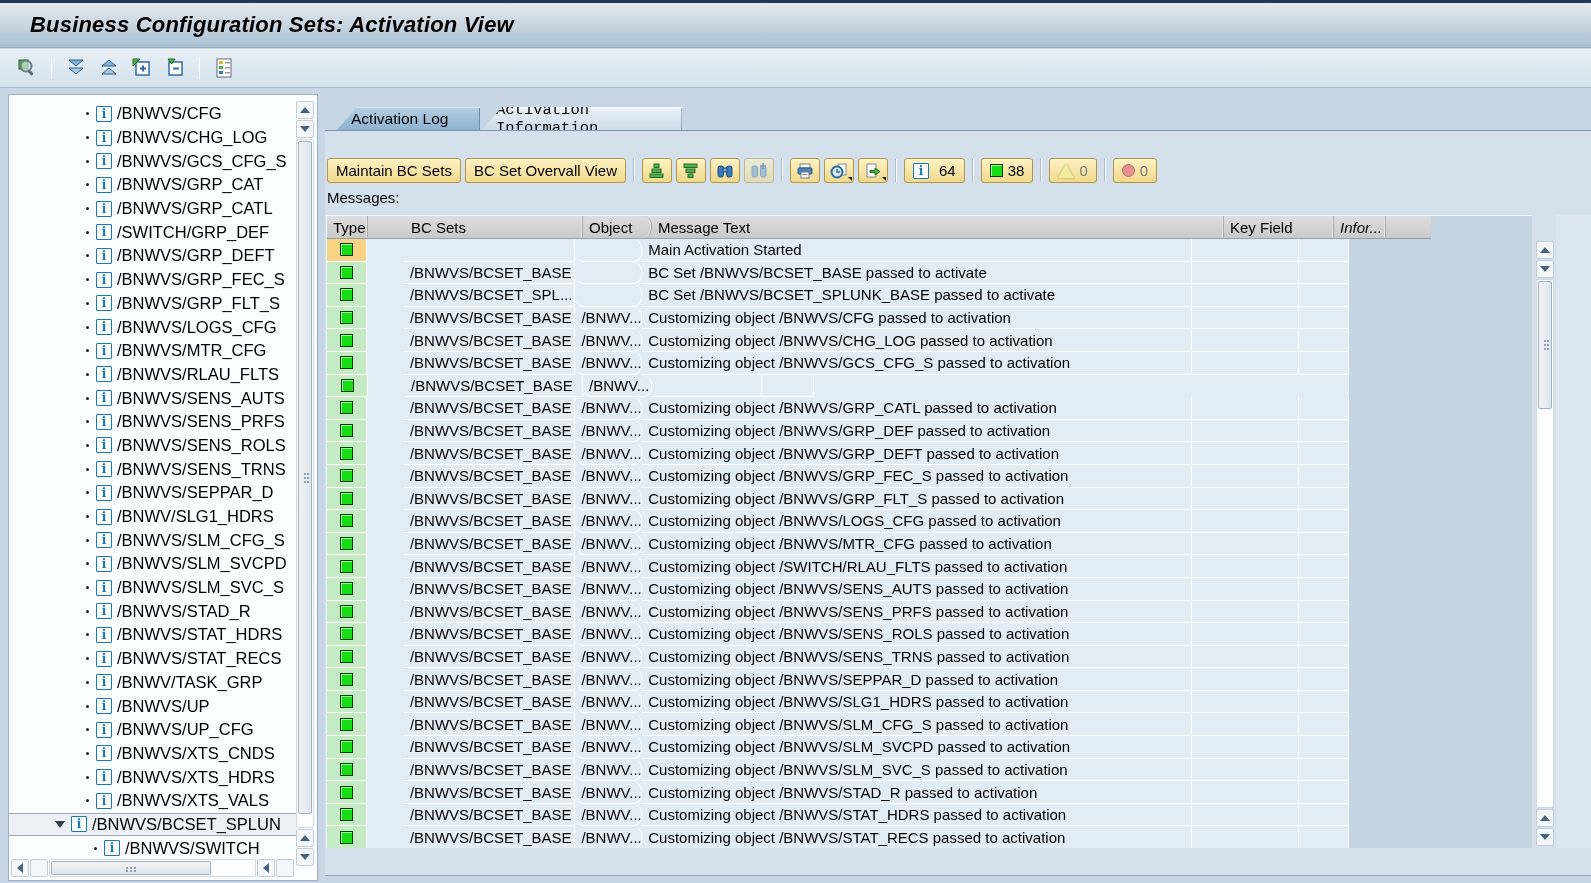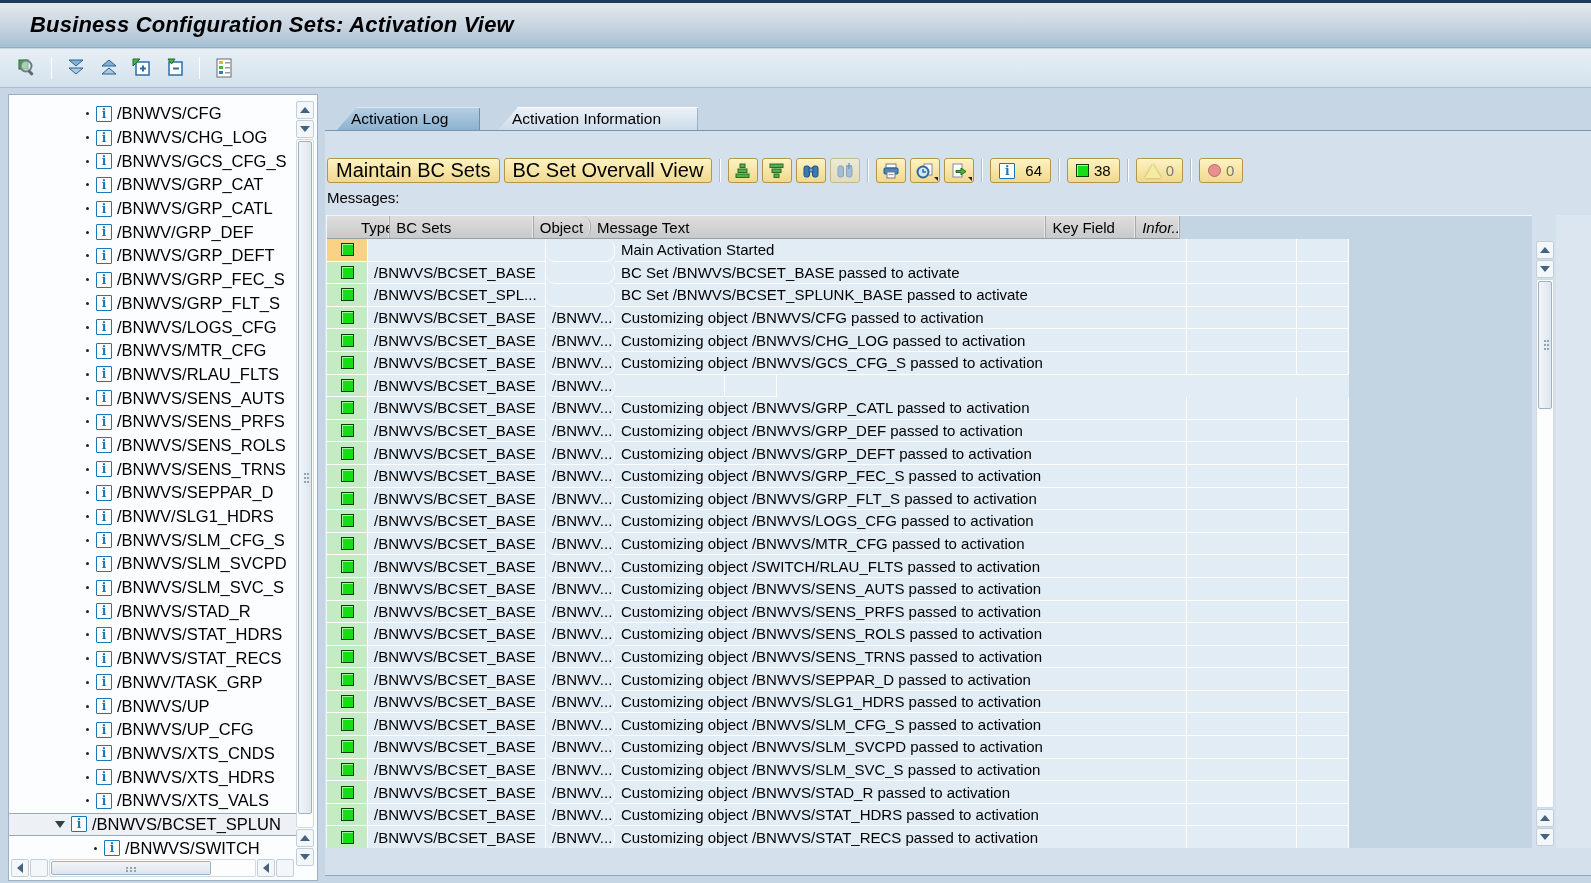--- a/index.html
+++ b/index.html
@@ -53,51 +53,51 @@
   .tree-hscroll .sb-btn { margin-right:1px; margin-bottom:0; }
   .sb-track-h { height:18px; background:#fdfdfd; border:1px solid #cfdae3; border-radius:2px; flex:1; position:relative; margin-right:1px; }
   .sb-thumb-h { position:absolute; top:1px; bottom:1px; background:linear-gradient(180deg,#f2f5f8,#dde5ec); border:1px solid #9fb2c2; border-radius:2px; cursor:grab; }
 
   
   .right { position:absolute; left:325px; top:94px; width:1266px; height:789px; }
   .tabstrip { position:absolute; left:0; top:13px; width:1266px; height:23px; }
   .tab { position:absolute; top:0; height:23px; display:flex; align-items:center; justify-content:flex-start;
     font-size:15.5px; cursor:pointer; clip-path:polygon(20px 0, 100% 0, 100% 100%, 0 100%); padding-left:14px; }
   .tab-active { left:12px; width:143px; background:linear-gradient(180deg,#b7cfe3,#8db2d0); box-shadow:inset 0 1px 0 #d9e7f1, inset -1px 0 0 #6d8fa9; }
-  .tab-inactive { left:173px; width:200px; background:linear-gradient(180deg,#ecf2f8,#ccdcea); box-shadow:inset 0 1px 0 #fff, inset -1px 0 0 #9ab3c7; }
+  .tab-inactive { left:157px; width:200px; background:linear-gradient(180deg,#ecf2f8,#ccdcea); box-shadow:inset 0 1px 0 #fff, inset -1px 0 0 #9ab3c7;font-family:Liberation Mono, monospace; }
   .tabline { position:absolute; left:0; top:36px; width:1266px; height:1px; background:#7796ae; }
   .tab-content { position:absolute; left:0; top:37px; width:1266px; height:745px; background:#d4e1ed; border-bottom:1px solid #8fa8bc; }
 
   
   .alv-toolbar { position:absolute; left:2px; top:25px; height:29px; display:flex; align-items:center; gap:4px; }
   .btn { height:25px; background:linear-gradient(180deg,#fdf2c1,#f1d98d); border:1px solid #b1964a; border-radius:3px;
-    font-size:20px; padding:0 8px; display:flex; align-items:center; cursor:pointer; box-shadow:inset 0 1px 0 #fff8dd; }
+    font-size:15px; padding:0 8px; display:flex; align-items:center; cursor:pointer; box-shadow:inset 0 1px 0 #fff8dd; }
   .ibtn { width:30px; position:relative; justify-content:center; padding:0; }
   .ibtn.disabled { opacity:.55; cursor:default; }
   .dd { position:absolute; right:1px; bottom:1px; width:0; height:0; border-left:4px solid transparent; border-top:4px solid #222; }
   .badge { gap:5px; font-size:15px; padding:0 8px; }
   .badge .cnt { font-size:15px; }
   .badge.dim { color:#77797c; }
   .led { width:13px; height:13px; background:#16dd16; border:1px solid #0b3d0b; box-shadow:inset 1px 1px 0 #9dfb9d; flex:none; }
   .tri-warn { width:0; height:0; border-left:8px solid transparent; border-right:8px solid transparent; border-bottom:14px solid #f3eda2; filter:drop-shadow(0 0 1px #a99e55); }
   .dot-err { width:13px; height:13px; border-radius:50%; background:#e79090; border:1px solid #b96a6a; }
   .sep2 { width:2px; height:23px; border-left:1px solid #aabfcf; border-right:1px solid #fff; margin:0 3px; }
 
   .messages-label { position:absolute; left:2px; top:58px; font-size:15px; }
 
   
   .grid { position:absolute; left:1px; top:84px; width:1206px; height:633px; background:#c3d4e3;
     border-top:1px solid #f2f6f9; border-left:1px solid #f2f6f9; overflow:hidden; }
-  .grid-header { display:flex; height:23px; width:853px; background:linear-gradient(180deg,#dedede,#c9c9c9); border-bottom:1px solid #98a0a6;padding-left:28px; }
+  .grid-header { display:flex; height:23px; width:1104px; background:linear-gradient(180deg,#dedede,#c9c9c9); border-bottom:1px solid #98a0a6; }
   .h { font-size:15px; display:flex; align-items:center; padding:0 6px; border-right:1px solid #a8a8a8; box-shadow:inset -1px 0 0 #e8e8e8; cursor:pointer; white-space:nowrap; overflow:hidden; }
   .grid-body { width:1022px; }
   .grid-row { display:flex; height:22.6px; background:#e2ecf5; cursor:pointer; }
   .c { border-right:1px solid #fff; border-bottom:1px solid #fff; font-size:15px; display:flex; align-items:center; padding:0 6px; white-space:nowrap; overflow:hidden; }
   .w-type { width:41px; justify-content:center; }
-  .w-bc   { width:178px; }
+  .w-bc   { width:178px;margin-left:37px; }
   .w-obj  { width:69px;border-radius:9px; }
   .w-msg  { width:572px; }
   .w-key  { width:110px; }
   .w-inf  { width:52px;font-style:italic; }
   .c.w-type { background:#c5ebc5; }
   .grid-row.selected .c.w-type { background:#f8d385; }
 
   .grid-vscroll { position:absolute; left:1211px; top:110px; width:19px; height:606px; display:flex; flex-direction:column; }
 
   .margin-right { position:absolute; left:1231px; top:84px; width:35px; height:633px; background:#dbe6f0; }
@@ -189,21 +189,21 @@
       <div class="tree-item level-2 kind-leaf">
 
     <span class="bullet"></span>
     <span class="info-ic">i</span>
     <span class="tree-label">/BNWVS/GRP_CATL</span>
   </div>
       <div class="tree-item level-2 kind-leaf">
 
     <span class="bullet"></span>
     <span class="info-ic">i</span>
-    <span class="tree-label">/BNWV/GRP_DEF</span>
+    <span class="tree-label">/SWITCH/GRP_DEF</span>
   </div>
       <div class="tree-item level-2 kind-leaf">
 
     <span class="bullet"></span>
     <span class="info-ic">i</span>
     <span class="tree-label">/BNWVS/GRP_DEFT</span>
   </div>
       <div class="tree-item level-2 kind-leaf">
 
     <span class="bullet"></span>

